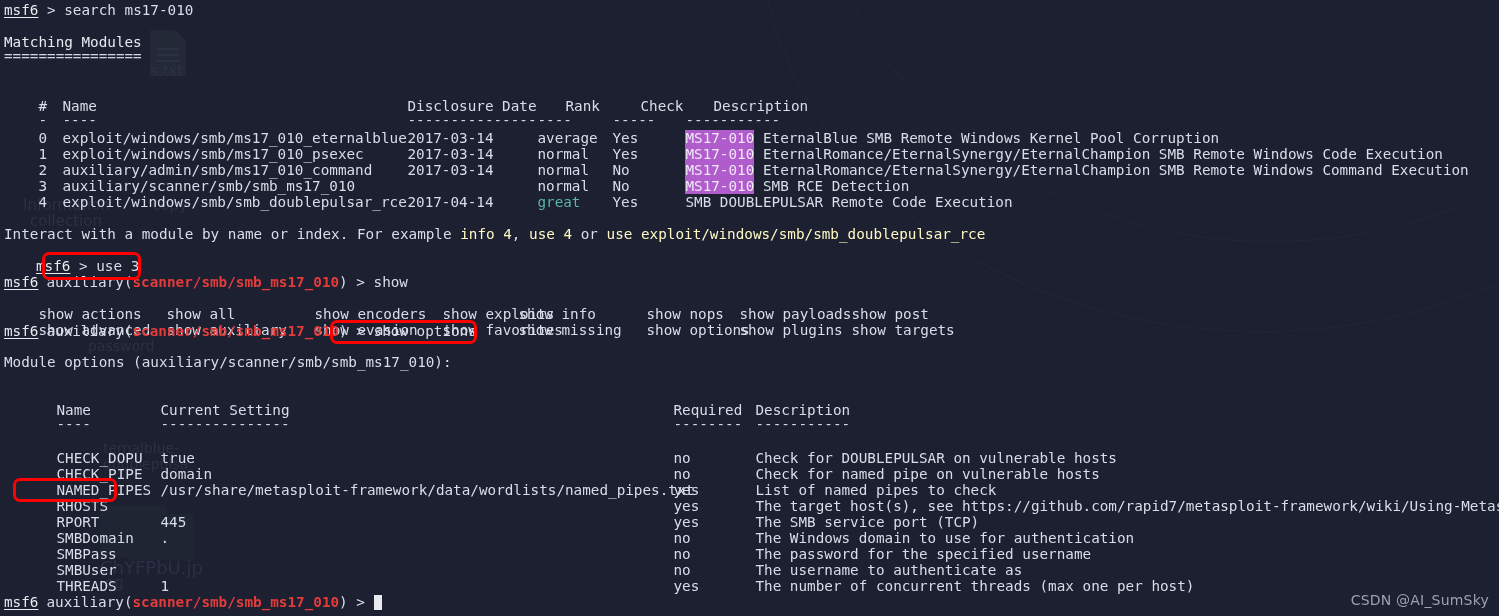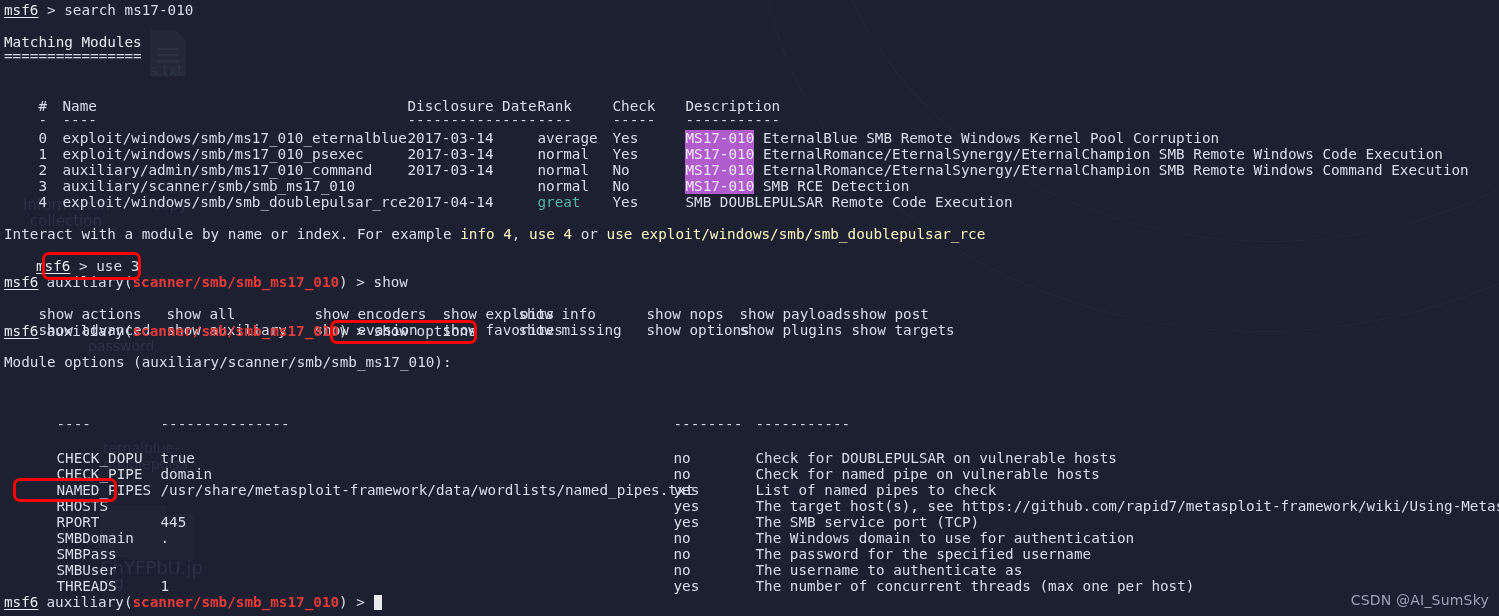--- a/index.html
+++ b/index.html
@@ -147,21 +147,21 @@
 
   
   <div class="line" style="top:2px;left:4px;"><span class="c-prompt">msf6</span><span class="c-default"> &gt; </span><span class="c-default">search ms17-010</span></div>
 
   
   <div class="line" style="top:34px;left:4px;"><span class="c-white">Matching Modules</span></div>
   <div class="line" style="top:48px;left:4px;"><span class="c-rule">================</span></div>
 
   
   <div class="line" style="top:82px;left:4px;">
-    <span style="display:inline-block;width:24px;">#</span><span style="display:inline-block;width:345px;">Name</span><span style="display:inline-block;width:130px;">Disclosure Date</span><span style="display:inline-block;width:75px;">Rank</span><span style="display:inline-block;width:73px;">Check</span><span>Description</span>
+    <span style="display:inline-block;width:24px;">#</span><span style="display:inline-block;width:345px;">Name</span><span style="display:inline-block;width:130px;">Disclosure Date</span><span style="display:inline-block;width:75px;margin-left:28px;">Rank</span><span style="display:inline-block;width:73px;">Check</span><span>Description</span>
   </div>
   <div class="line" style="top:96px;left:4px;">
     <span class="c-rule" style="display:inline-block;width:24px;">-</span><span class="c-rule" style="display:inline-block;width:345px;">----</span><span class="c-rule" style="display:inline-block;width:130px;">---------------</span><span class="c-rule" style="display:inline-block;width:75px;">----</span><span class="c-rule" style="display:inline-block;width:73px;">-----</span><span class="c-rule">-----------</span>
   </div>
 
   
   <div class="line" style="top:114px;left:4px;">
     <span style="display:inline-block;width:24px;">0</span><span style="display:inline-block;width:345px;">exploit/windows/smb/ms17_010_eternalblue</span><span style="display:inline-block;width:130px;">2017-03-14</span><span class="c-default" style="display:inline-block;width:75px;">average</span><span style="display:inline-block;width:73px;">Yes</span><span class="c-hl">MS17-010</span><span> EternalBlue SMB Remote Windows Kernel Pool Corruption</span>
   </div>
 
@@ -199,20 +199,23 @@
     <span style="display:inline-block;width:128px;">show advanced</span><span style="display:inline-block;width:148px;">show auxiliary</span><span style="display:inline-block;width:128px;">show evasion</span><span style="display:inline-block;width:76px;">show favorites</span><span style="display:inline-block;width:128px;">show missing</span><span style="display:inline-block;width:93px;">show options</span><span style="display:inline-block;width:112px;">show plugins</span><span>show targets</span>
   </div>
 
   
   <div class="line" style="top:323px;left:4px;"><span class="c-prompt">msf6</span><span class="c-default" style="padding-left:8px;">auxiliary(</span><span class="c-modpath">scanner/smb/smb_ms17_010</span><span class="c-default">) &gt; </span><span id="show-options-command" class="c-default">show options</span></div>
 
   
   <div class="line" style="top:354px;left:4px;"><span>Module options (auxiliary/scanner/smb/smb_ms17_010):</span></div>
 
   
+  <div class="line" style="top:386px;left:22px;">
+    <span style="display:inline-block;width:104px;">Name</span><span style="display:inline-block;width:513px;">Current Setting</span><span style="display:inline-block;width:82px;">Required</span><span>Description</span>
+  </div>
   <div class="line" style="top:400px;left:22px;">
     <span class="c-rule" style="display:inline-block;width:104px;">----</span><span class="c-rule" style="display:inline-block;width:513px;">---------------</span><span class="c-rule" style="display:inline-block;width:82px;">--------</span><span class="c-rule">-----------</span>
   </div>
 
   
   <div class="line" style="top:434px;left:22px;">
     <span style="display:inline-block;width:104px;">CHECK_DOPU</span><span style="display:inline-block;width:513px;">true</span><span style="display:inline-block;width:82px;">no</span><span>Check for DOUBLEPULSAR on vulnerable hosts</span>
   </div>
   <div class="line" style="top:450px;left:22px;">
     <span style="display:inline-block;width:104px;">CHECK_PIPE</span><span style="display:inline-block;width:513px;">domain</span><span style="display:inline-block;width:82px;">no</span><span>Check for named pipe on vulnerable hosts</span>

